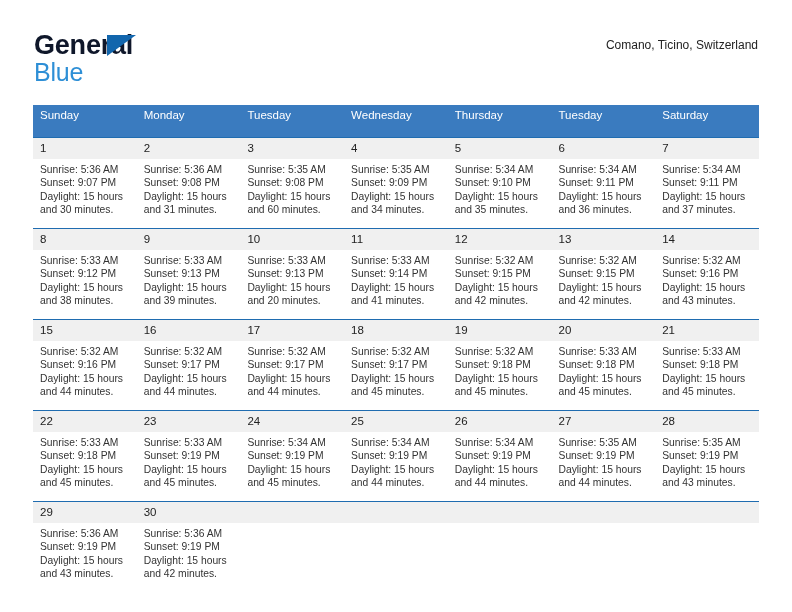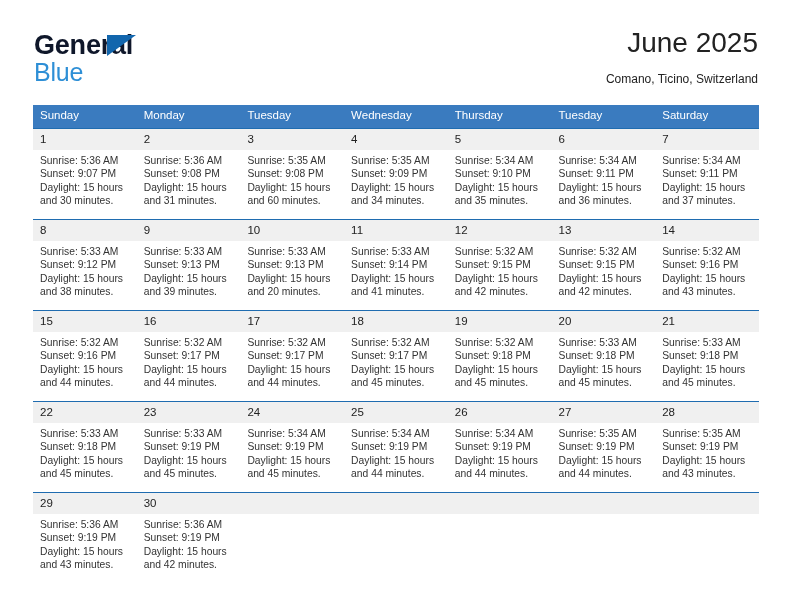--- a/index.html
+++ b/index.html
@@ -89,21 +89,21 @@
     width: 726px;
     border-collapse: collapse;
     table-layout: fixed;
   }
   .calendar th {
     background: #3a7bbf;
     color: #ffffff;
     font-size: 11.5px;
     font-weight: normal;
     text-align: left;
-    padding: 4px 0 7px 7px;
+    padding: 4px 0 16px 7px;
     height: 12px;
     border: none;
   }
   .calendar td {
     vertical-align: top;
     padding: 0;
     border: none;
     border-top: 1.5px solid #1f6cb0;
     height: 90px;
     width: 103.7px;
@@ -146,21 +146,20 @@
 
     <div class="brand">
       <div class="brand-line1">
         <span>General</span>
         <span class="brand-tri"></span>
       </div>
       <div class="brand-line2">Blue</div>
     </div>
 
     <div class="title-block">
-      <h1 class="cal-title">June 2025</h1>
       <div class="cal-subtitle">Comano, Ticino, Switzerland</div>
     </div>
 
   </div>
 
   <table class="calendar">
     <thead>
       <tr>
         <th>Sunday</th>
         <th>Monday</th>

